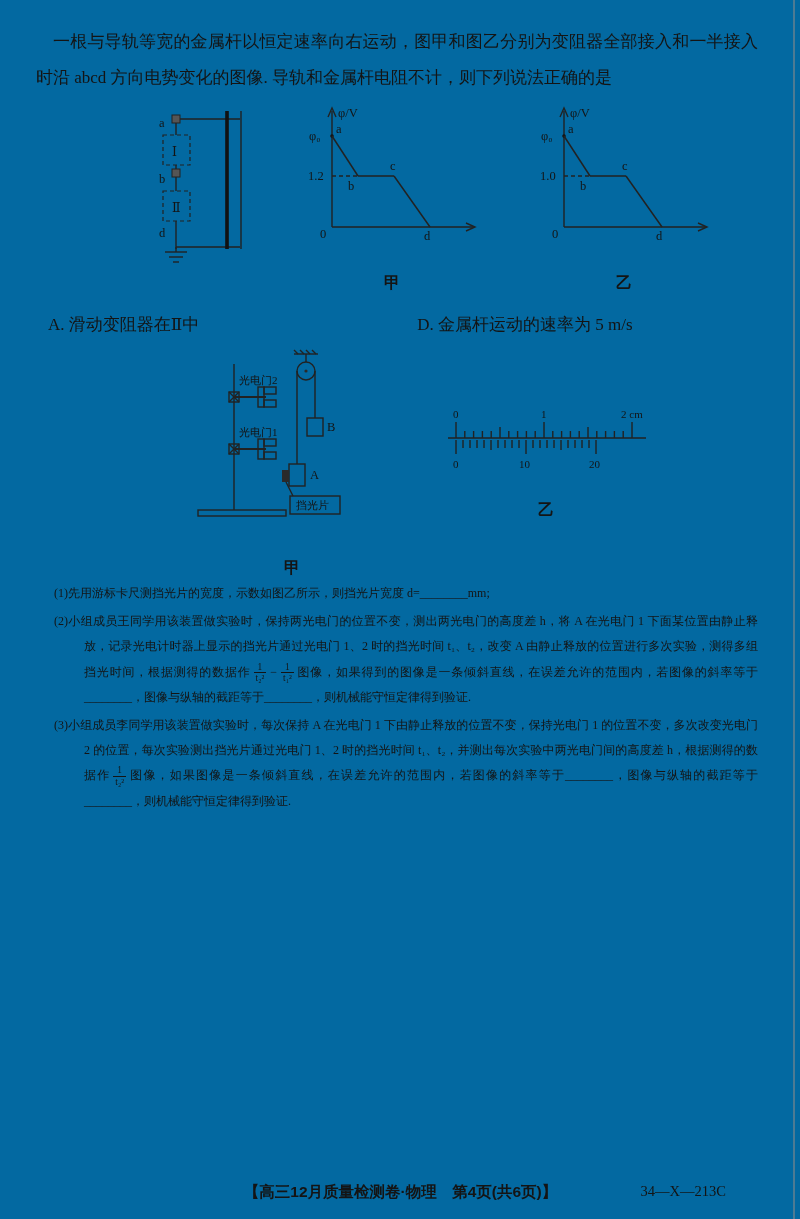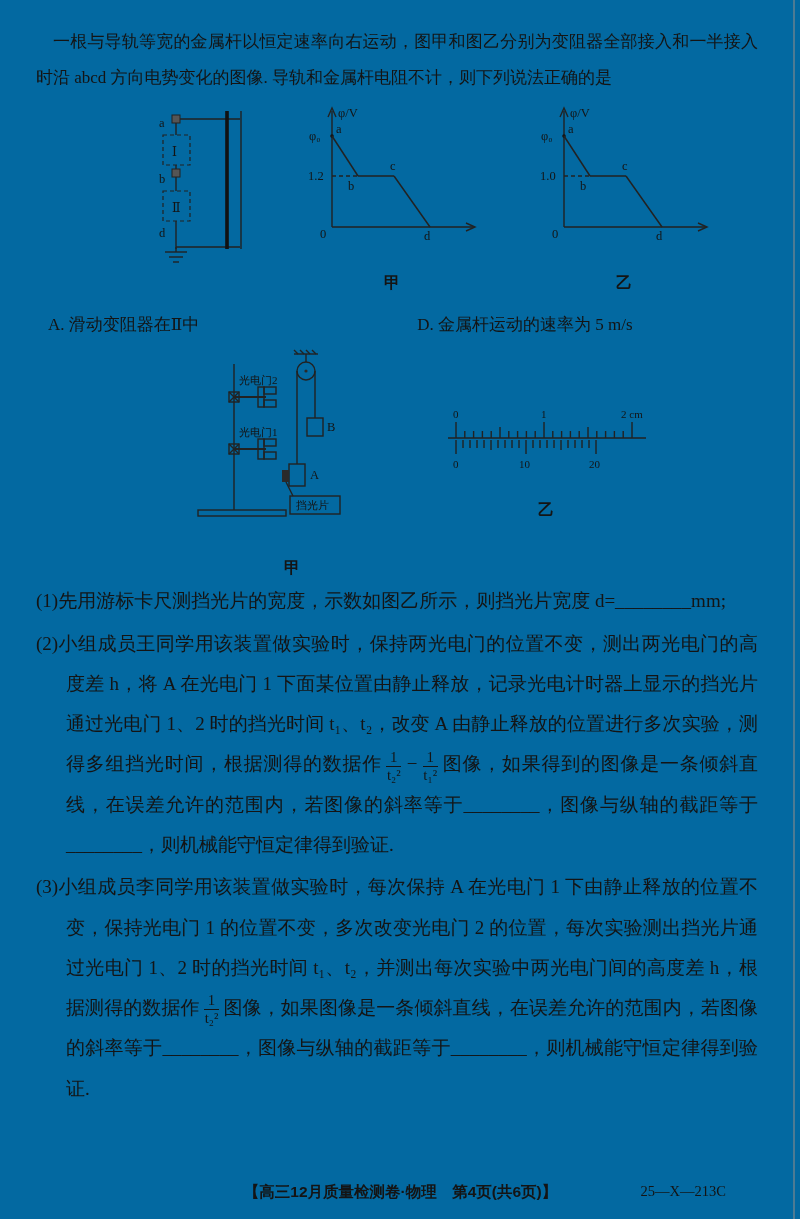--- a/index.html
+++ b/index.html
@@ -28,21 +28,21 @@
   .section-title { font-family:"Liberation Sans","DejaVu Sans",sans-serif; font-weight:bold; font-size:17.5px; margin-top:8px; }
 
   .q-stem { font-size:17px; line-height:2.1; text-align:justify; padding-left:30px; text-indent:-30px; margin-top:4px; }
 
   .fig-row2 { display:flex; align-items:center; margin:8px 0 2px; }
   .fig-col { display:flex; flex-direction:column; align-items:center;gap:24px; }
   .fig-col.apparatus { margin-left:150px; }
   .fig-col.caliper { margin-left:42px; }
   .fig-caption { font-weight:bold; font-size:16px; margin-top:2px; font-family:"Liberation Sans","DejaVu Sans",sans-serif; }
 
-  .part { font-size:19px; line-height:2.12; text-align:justify; padding-left:30px; text-indent:-30px; margin-top:2px; }
+  .part { font-size:12px; line-height:2.12; text-align:justify; padding-left:30px; text-indent:-30px; margin-top:2px;margin-left:18px; }
 
   .frac { display:inline-flex; flex-direction:column; align-items:center; vertical-align:middle; font-size:0.78em; line-height:1.15; margin:0 3px; text-indent:0; }
   .frac .num { border-bottom:1.2px solid #141414; padding:0 4px; }
   .frac .den { padding:0 2px; }
   .minus { margin:0 1px; }
 
   .footer { position:absolute; left:1px; right:0; bottom:16px; text-align:center; font-size:15.5px; font-weight:bold; font-family:"Liberation Sans","DejaVu Sans",sans-serif; }
   .footer .code { position:absolute; right:74px; top:1px; font-weight:normal; font-size:14.5px; font-family:"Liberation Serif","DejaVu Serif",serif; }
 
   
@@ -236,15 +236,15 @@
         <span class="den">t₁²</span>
       </span><span>图像，如果得到的图像是一条倾斜直线，在误差允许的范围内，若图像的斜率等于________，图像与纵轴的截距等于________，则机械能守恒定律得到验证.</span></p>
 
   <p class="part"><span>(3)小组成员李同学用该装置做实验时，每次保持 A 在光电门 1 下由静止释放的位置不变，保持光电门 1 的位置不变，多次改变光电门 2 的位置，每次实验测出挡光片通过光电门 1、2 时的挡光时间 t₁、t₂，并测出每次实验中两光电门间的高度差 h，根据测得的数据作</span><span class="frac">
         <span class="num">1</span>
         <span class="den">t₂²</span>
       </span><span>图像，如果图像是一条倾斜直线，在误差允许的范围内，若图像的斜率等于________，图像与纵轴的截距等于________，则机械能守恒定律得到验证.</span></p>
 
   <div class="footer">
     <span>【高三12月质量检测卷·物理　第4页(共6页)】</span>
-    <span class="code">25—X—213C</span>
+    <span class="code">34—X—213C</span>
   </div>
 </div>
 
 </body></html>

